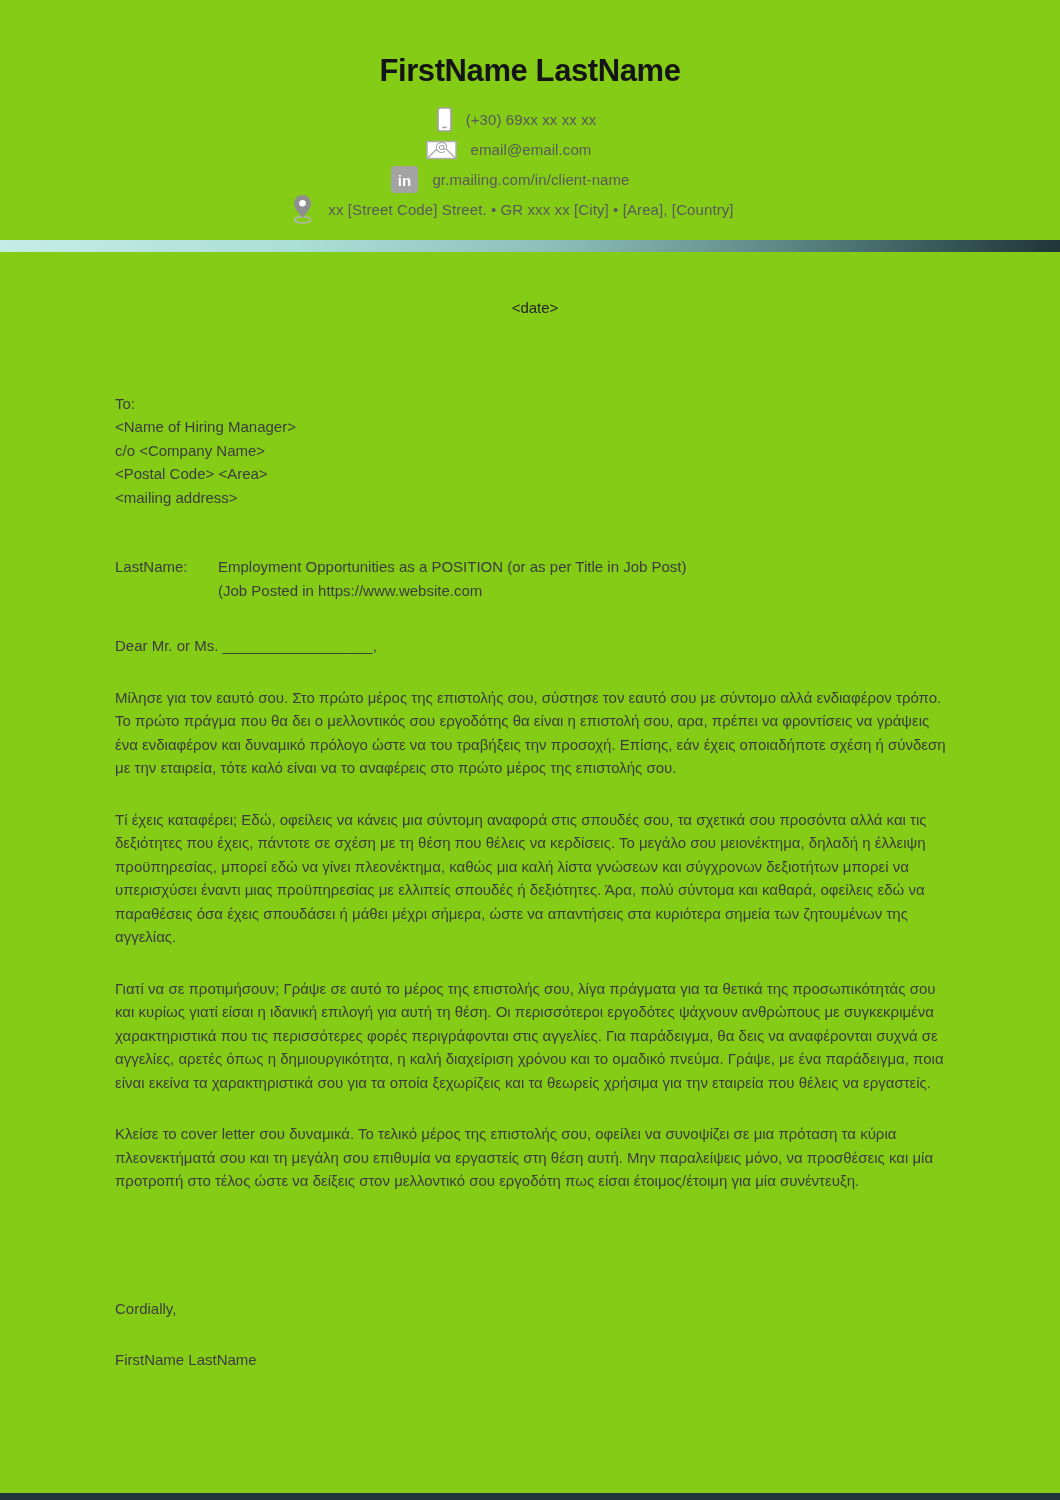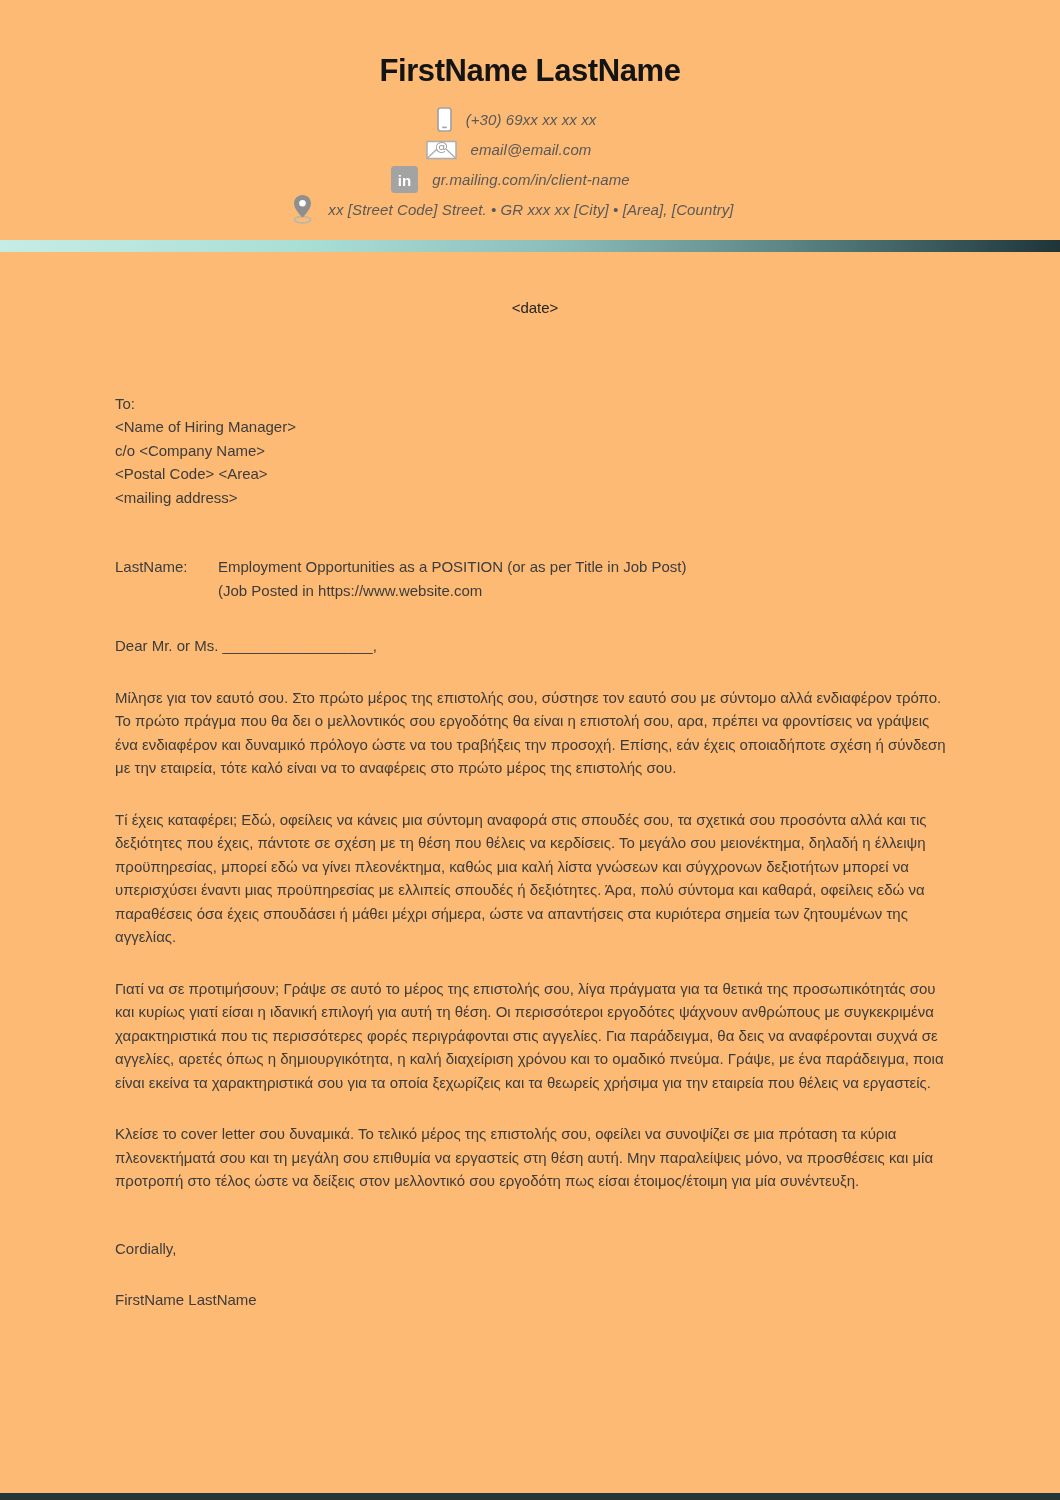--- a/index.html
+++ b/index.html
@@ -1,37 +1,37 @@
 <!DOCTYPE html>
 <html><head>
 <meta charset="utf-8">
 <style>
   html,body { margin:0; padding:0; background:#ffffff; }
   .page {
     position:relative;
     width:1060px; height:1500px;
     margin:0 auto;
-    background:#fdba74;
+    background:#84cc16;
     overflow:hidden;
     font-family:"Liberation Sans","DejaVu Sans",sans-serif;
   }
   
   .header { padding-top:52px; text-align:center; }
   .name {
     font-size:31px; line-height:38px; font-weight:700;
     color:#141414; letter-spacing:-0.4px;
   }
   .contact-rows { margin-top:14px; }
   .contact-row {
     display:flex; align-items:center; justify-content:center;
     gap:14px; height:30px;
     transform:translateX(-23px);
   }
   .icon-box { width:34px; display:flex; justify-content:flex-end; align-items:center; }
-  .contact-text { font-size:15px; color:#595959; letter-spacing:0.1px;font-style:italic; }
+  .contact-text { font-size:15px; color:#595959; letter-spacing:0.1px; }
   
   .accent-bar {
     margin-top:16px; height:12px; width:100%;
     background:linear-gradient(90deg,#c6ece4 0%,#aadfd6 28%,#8dbfba 52%,#5d8685 74%,#3a5a5c 88%,#1f3538 100%);
   }
   .bottom-bar {
     position:absolute; left:0; bottom:0; width:100%; height:7px;
     background:#233639;
   }
   
@@ -39,21 +39,21 @@
     padding:0 105px 0 115px;
     font-size:15px; line-height:23.5px; color:#3c3c3c;
   }
   .date { margin-top:44px; text-align:center; color:#242424; }
   .recipient { margin-top:72px; }
   .subject-row { margin-top:46px; display:flex; }
   .subject-label { width:103px; flex:0 0 103px; }
   .subject-content { flex:1; }
   .salutation { margin-top:32px; }
   .para { margin:28px 0 0 0; }
-  .closing { margin-top:44px; }
+  .closing { margin-top:104px; }
   .signature { margin-top:28px; }
   .icon-svg { display:block; }
 </style>
 </head>
 <body>
 
 <div class="page">
 
   <div class="header">
     <div class="name">FirstName LastName</div>

